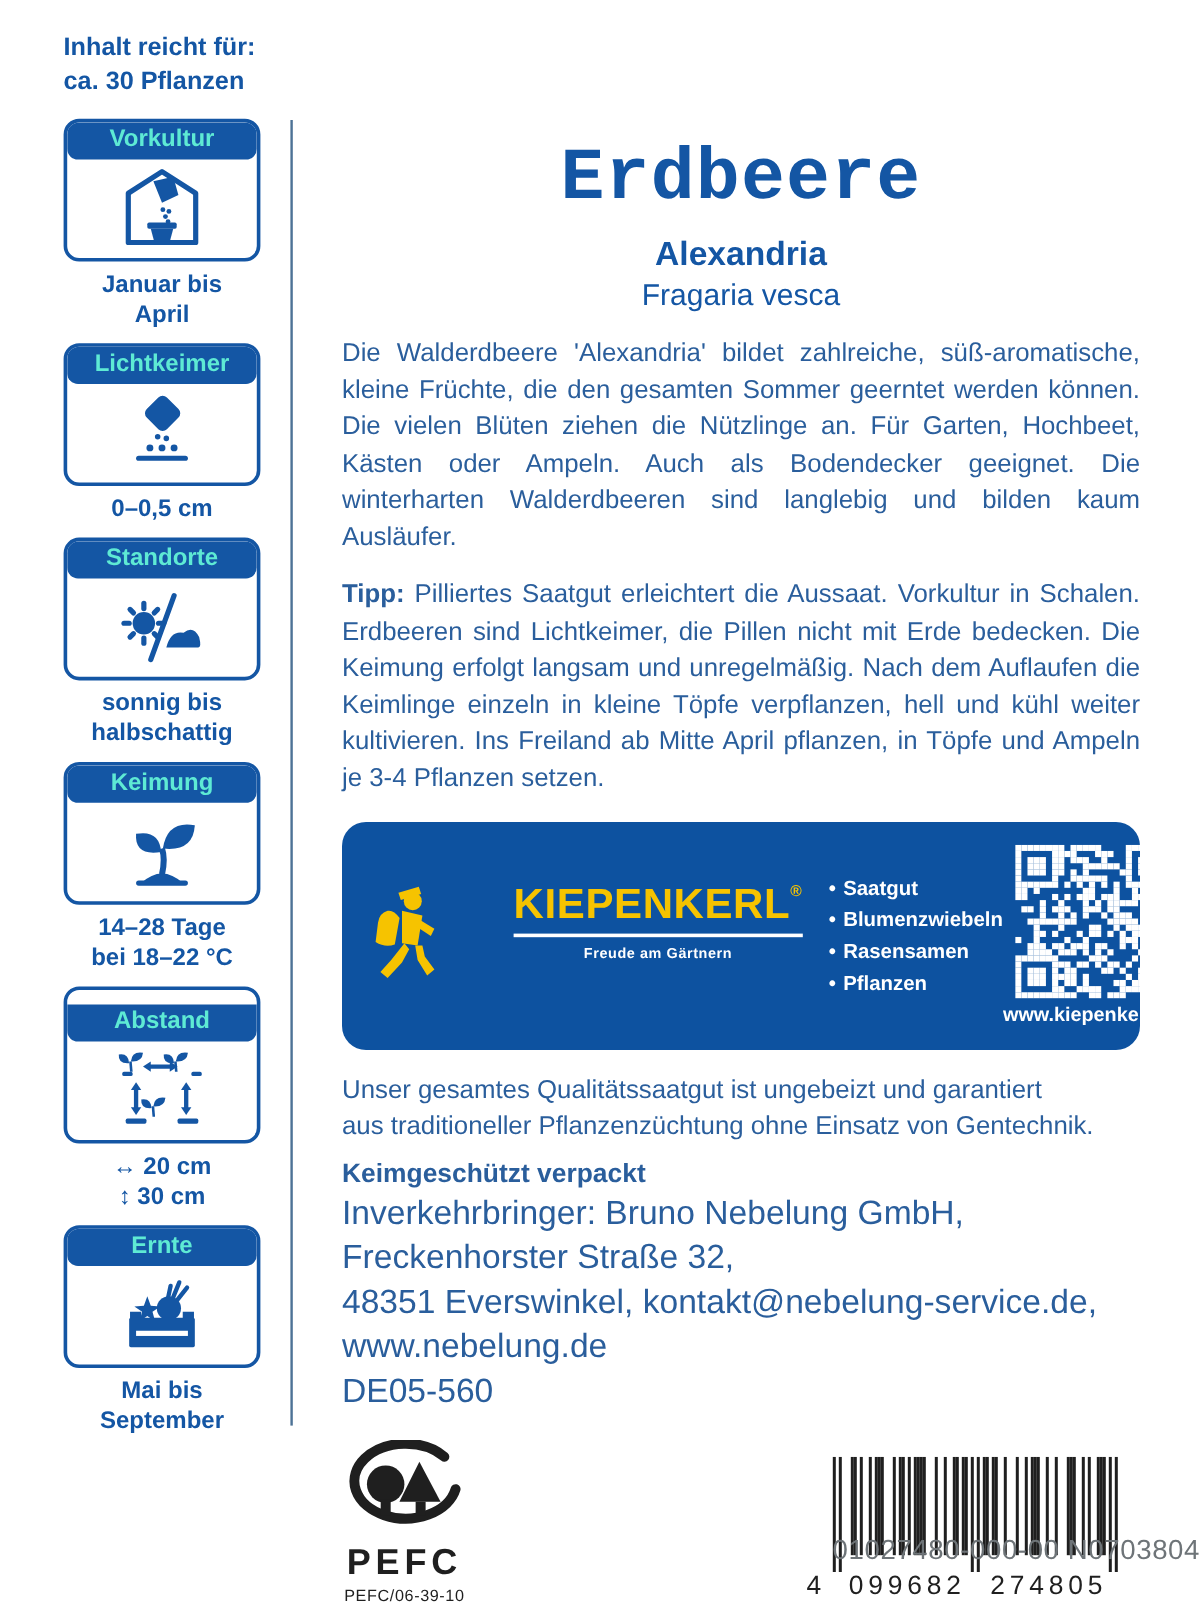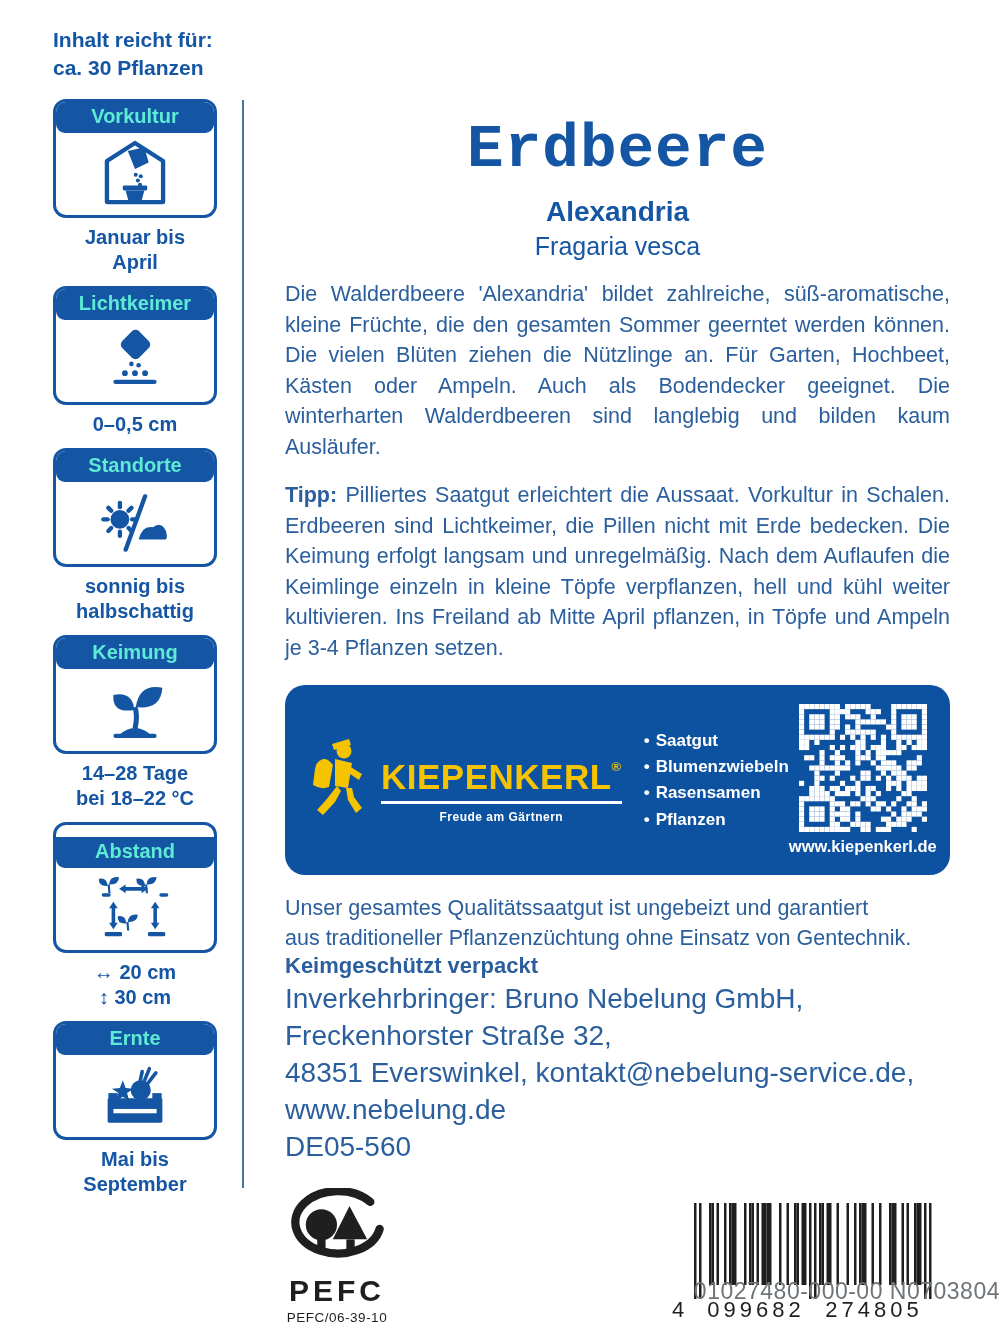--- a/index.html
+++ b/index.html
@@ -53,38 +53,38 @@
   .variety{font-size:28px;font-weight:bold;color:var(--accent);text-align:center;margin-top:14px;}
   .species{font-size:25px;color:var(--accent);text-align:center;margin-top:4px;}
   .desc{font-size:21.5px;line-height:1.42;text-align:justify;margin-top:18px;color:var(--textblue);}
   .tip{font-size:21.5px;line-height:1.42;text-align:justify;margin-top:18px;color:var(--textblue);}
   .tip b{color:var(--textblue);}
   
   .banner{
     margin-top:22px;background:var(--banner);border-radius:20px;height:190px;
     display:flex;align-items:center;padding:0 20px 0 22px;color:#fff;
   }
-  .logo{display:flex;align-items:flex-end;}
+  .logo{display:flex;align-items:flex-start;gap:47px;}
   .logo svg{width:66px;height:88px;flex:0 0 auto;margin-right:8px;}
   .brandcol{display:flex;flex-direction:column;align-items:center;}
   .brand{
     color:var(--yellow);font-weight:bold;font-size:35px;letter-spacing:0.5px;line-height:1;
     padding-bottom:7px;border-bottom:3px solid #fff;
   }
   .brand sup{font-size:13px;vertical-align:18px;}
   .slogan{color:#fff;font-weight:bold;font-size:12px;margin-top:6px;letter-spacing:0.5px;}
   .products{list-style:none;margin-left:22px;}
   .products li{font-size:17px;font-weight:bold;line-height:1.55;white-space:nowrap;}
   .products .bullet{margin-right:6px;}
   .qr{margin-left:auto;display:flex;flex-direction:column;align-items:center;}
   .qr svg{width:128px;height:128px;}
   .qr-url{font-size:16.5px;font-weight:bold;color:#fff;margin-top:5px;}
   
   .quality{font-size:21.5px;line-height:1.4;margin-top:18px;white-space:pre-line;color:var(--textblue);}
-  .packed{font-size:22px;font-weight:bold;margin-top:0;color:var(--textblue);}
+  .packed{font-size:22px;font-weight:bold;margin-top:12px;color:var(--textblue);}
   .distributor{font-size:28px;line-height:1.32;margin-top:2px;white-space:pre-line;color:var(--textblue);}
   
   .bottom-row{display:flex;justify-content:space-between;align-items:flex-end;margin-top:22px;}
   .pefc{display:flex;flex-direction:column;align-items:center;color:var(--black);}
   .pefc svg{width:104px;height:84px;}
   .pefc-label{font-weight:bold;font-size:30px;letter-spacing:4px;margin-top:2px;}
   .pefc-code{font-size:13.5px;margin-top:2px;letter-spacing:0.5px;}
   .barcode{margin-right:4px;margin-top:14px;}
   .barcode svg{width:276px;height:118px;}
   .bottom-code{

